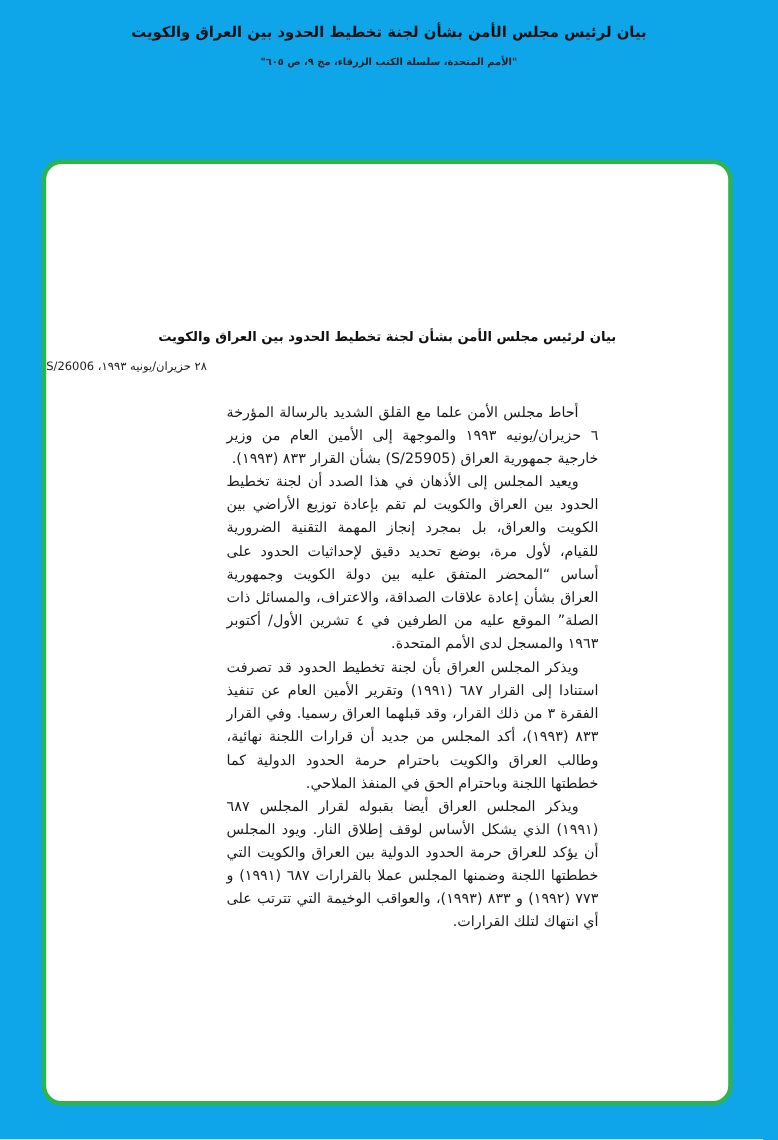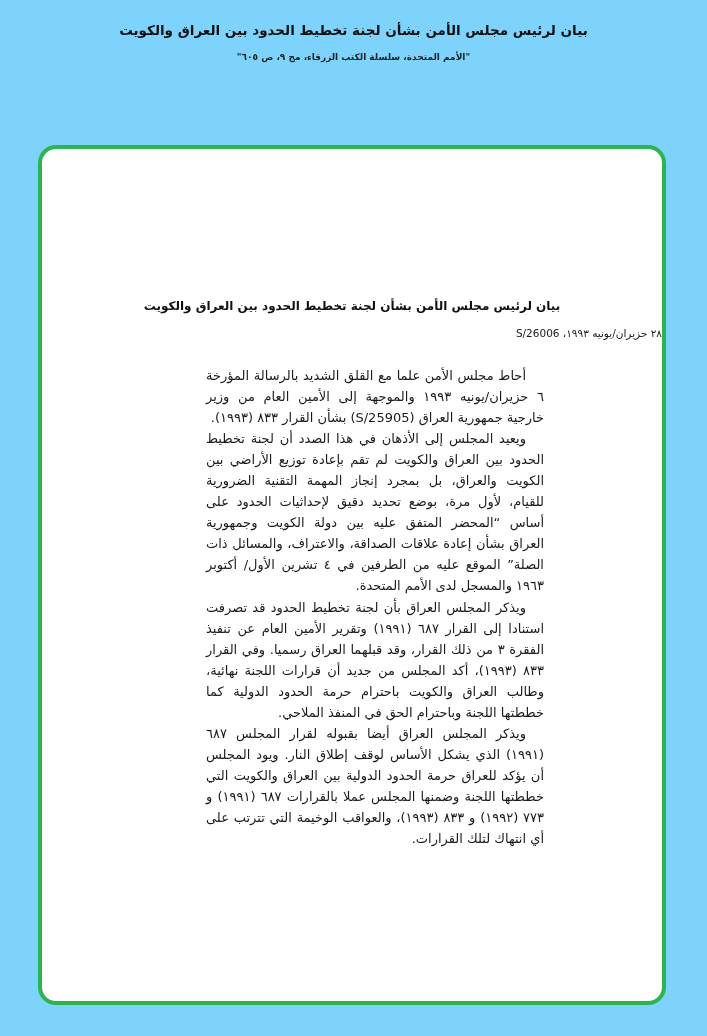--- a/index.html
+++ b/index.html
@@ -6,21 +6,21 @@
     margin: 0;
     padding: 0;
     background: #ffffff;
     font-family: "DejaVu Sans", sans-serif;
     color: #111111;
   }
   .page {
     position: relative;
     width: 707px;
     height: 1036px;
-    background: #7dd3fc;
+    background: #0ea5e9;
     overflow: hidden;
     text-decoration: underline;
   }
   
   .top-header {
     position: absolute;
     top: 22px;
     left: 0;
     width: 100%;
     text-align: center;
@@ -62,21 +62,21 @@
   .doc-title {
     padding-top: 150px;
     text-align: center;
     direction: rtl;
     font-size: 12px;
     font-weight: bold;
     letter-spacing: 0.3px;
   }
   .doc-ref {
     margin-top: 14px;
-    text-align: right;
+    text-align: left;
     direction: rtl;
     font-size: 10.5px;
     color: #1a1a1a;
   }
   .doc-body {
     direction: rtl;
     text-align: justify;
     font-size: 13px;
     line-height: 1.62;
     width: 338px;

